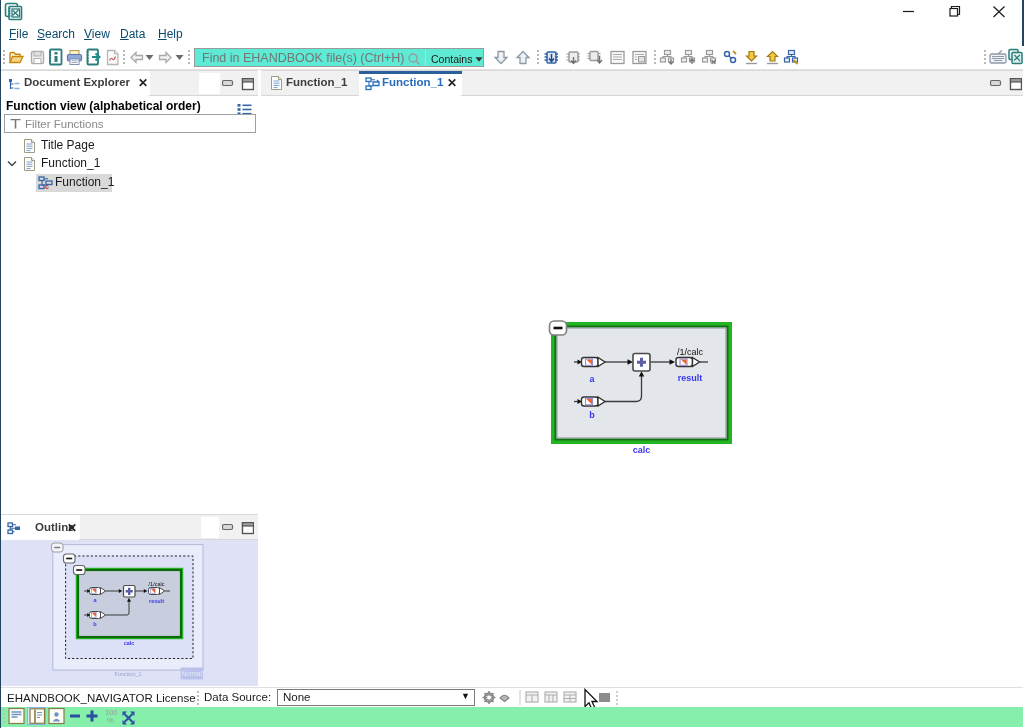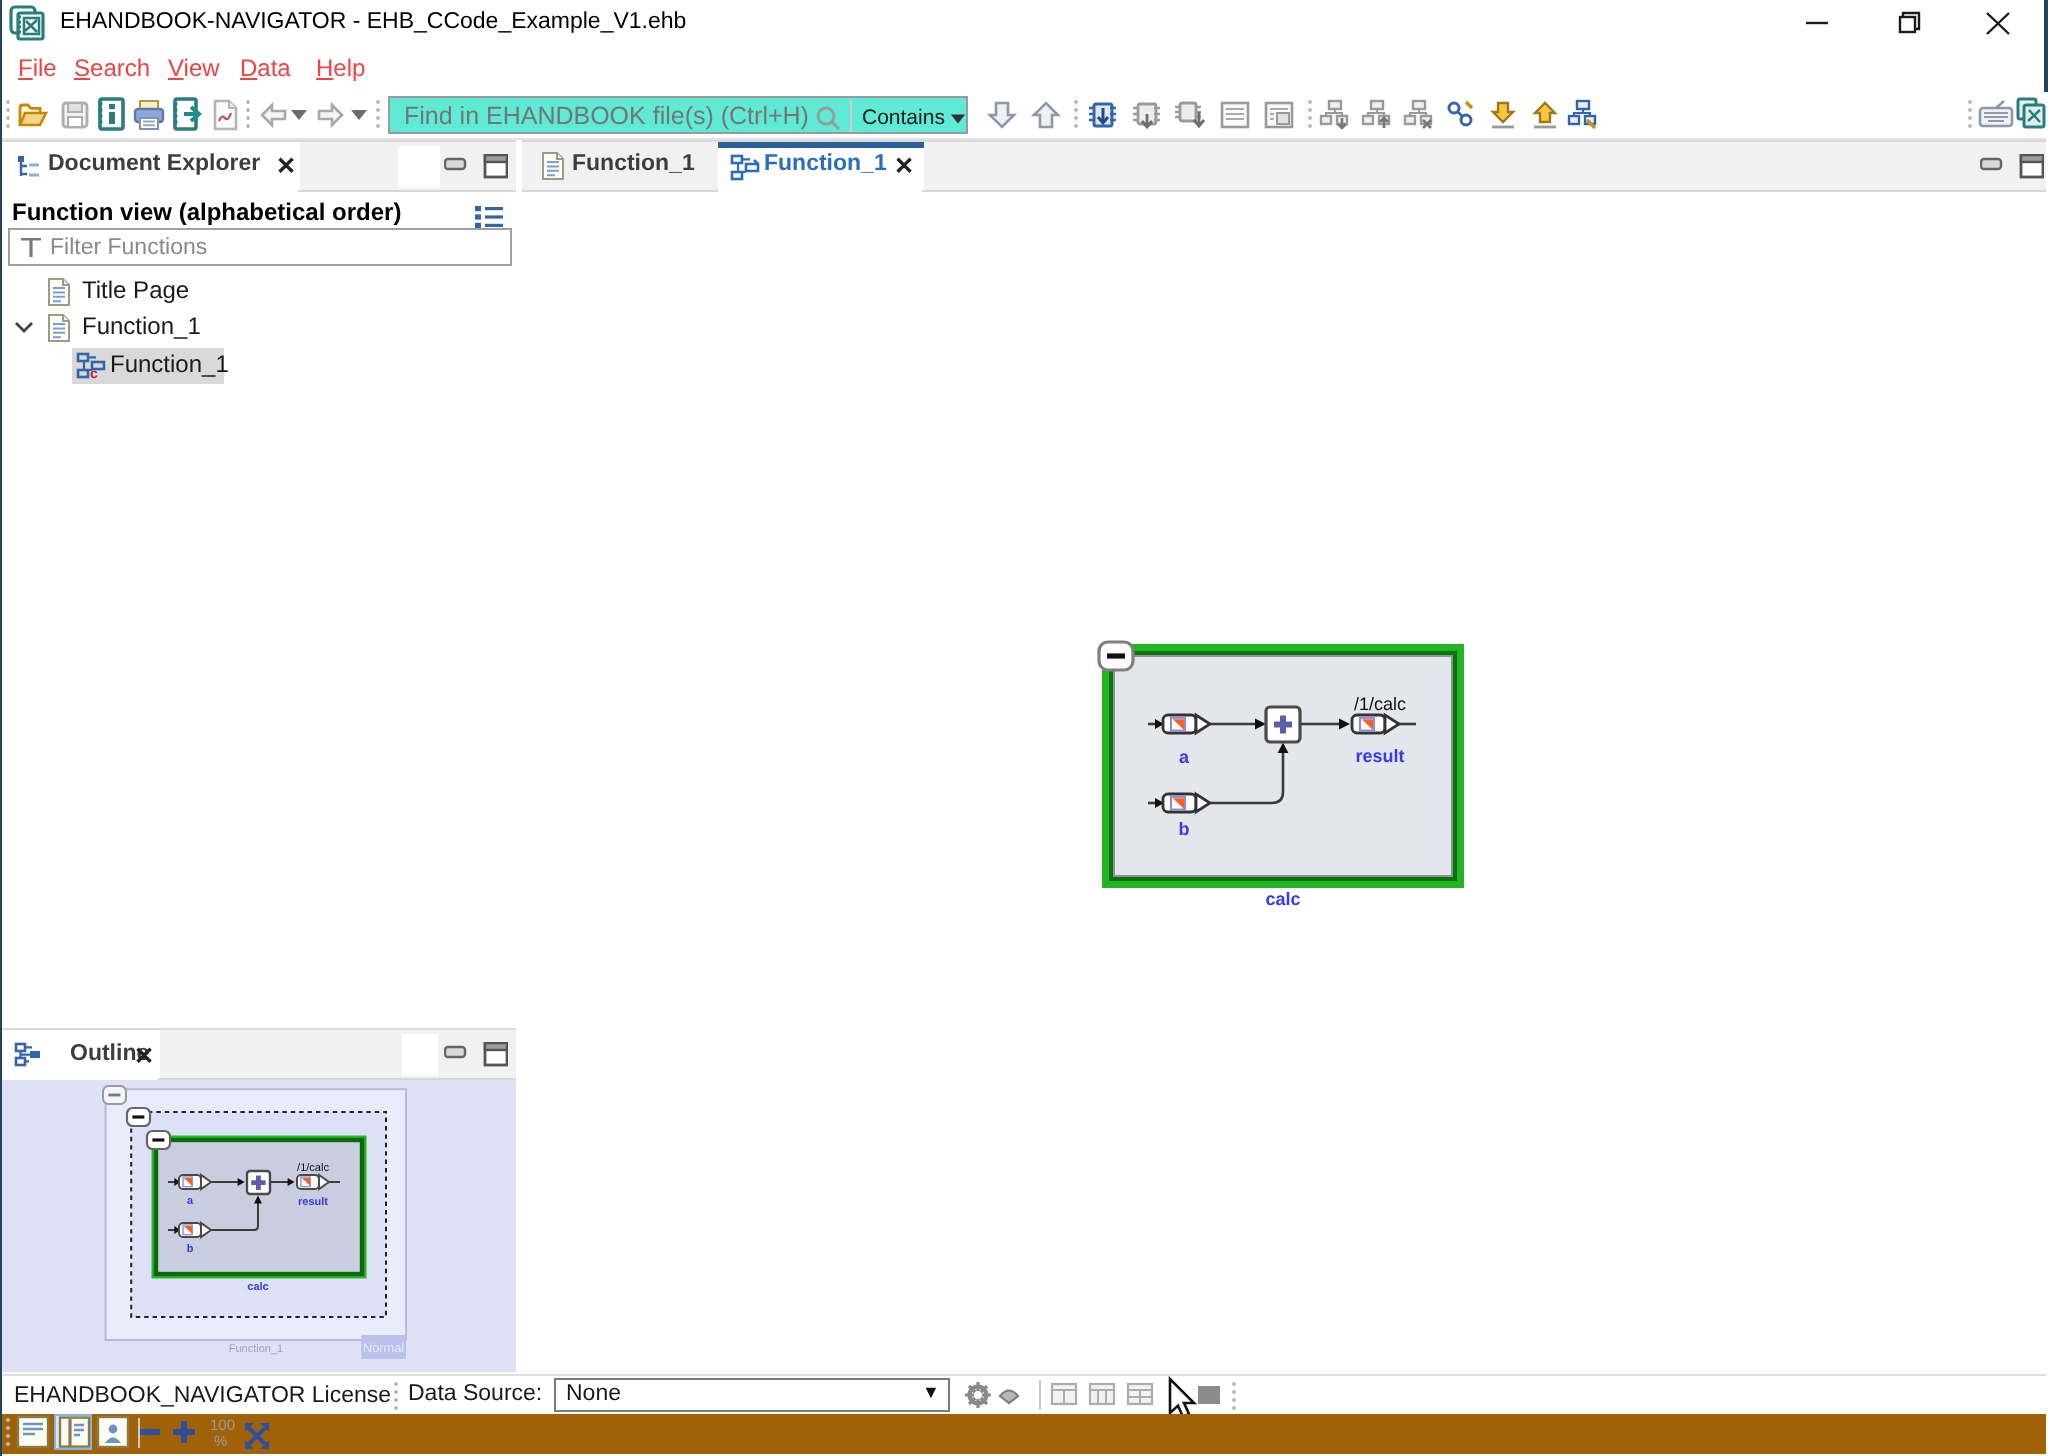--- a/index.html
+++ b/index.html
@@ -6,41 +6,41 @@
 html,body { width:1024px; height:728px; overflow:hidden; }
 body { font-family:"Liberation Sans", sans-serif; background:#fff; position:relative; }
 .win { position:absolute; left:0; top:0; width:1024px; height:728px; background:#fff; }
 .edgeL { position:absolute; left:0; top:0; width:1px; height:728px; background:#24435c; z-index:50; }
 .edgeR { position:absolute; left:1022px; top:0; width:2px; height:46px; background:#24435c; z-index:50; }
 .abs { position:absolute; }
 
 .titlebar { position:absolute; left:1px; top:0; width:1022px; height:24px; background:#fff; }
 .title-text { position:absolute; left:29px; top:5px; font-size:11.5px; color:#000; }
 
-.menubar { position:absolute; left:1px; top:24px; width:1022px; height:21px; background:#fff; font-size:12px; color:#ef4444; }
+.menubar { position:absolute; left:1px; top:24px; width:1022px; height:21px; background:#fff; font-size:12px; color:#0c4a6e; }
 .menubar span { position:absolute; top:3px; }
 
 .toolbar { position:absolute; left:1px; top:45px; width:1022px; height:25px; background:#fff; border-bottom:1px solid #e3e3e3; }
 .findbox { position:absolute; left:193px; top:3px; width:290px; height:19px; border:1px solid #9a9a9a; background:#5eead4; }
 .findbox .ph { position:absolute; left:7px; top:2px; font-size:12.5px; color:#757575; }
 .findbox .contains { position:absolute; left:236px; top:3.5px; font-size:10.5px; color:#1a1a1a; }
 .vsep { position:absolute; top:3px; width:1px; height:17px; background:#d0d0d0; }
 .dotsep { position:absolute; top:4px; width:2px; height:16px;
   background-image:radial-gradient(circle, #b9b9b9 35%, transparent 40%);
   background-size:2px 4px; }
 
 .leftpanel { position:absolute; left:1px; top:70px; width:257px; height:444px; background:#fff; }
 .tabstrip { position:absolute; background:#f1f1f1; border-top:1px solid #d9d9d9;padding-left:40px; }
 .tab { position:absolute; top:0; height:100%; background:#fff; }
 .tabtext { font-size:11.5px; font-weight:bold; color:#3d3d3d; }
 .mainpanel { position:absolute; left:261px; top:70px; width:762px; height:617px; background:#fff; }
 .outlinepanel { position:absolute; left:1px; top:540px; width:257px; height:146px; background:#dfe2f6; }
 
 .statusbar { position:absolute; left:1px; top:687px; width:1022px; height:20px; background:#fff; border-top:1px solid #e0e0e0; font-size:11.5px; color:#1a1a1a; }
-.bottombar { position:absolute; left:1px; top:707px; width:1022px; height:20px; background:#a16207; }
+.bottombar { position:absolute; left:1px; top:707px; width:1022px; height:20px; background:#86efac; }
 .treetext { font-size:12px; color:#1a1a1a; }
 </style>
 </head>
 <body>
 <div class="win"></div>
 <div class="edgeL"></div>
 <div class="edgeR"></div>
 
 <div class="titlebar">
   <div class="abs" id="appicon" style="left:3px; top:2px;">
@@ -48,21 +48,20 @@
       <rect x="1.5" y="1.5" width="12" height="13" rx="2" fill="#fff" stroke="#2a7d7d" stroke-width="1.6"></rect>
       <rect x="5" y="4.5" width="12.5" height="13" rx="1" fill="#fff" stroke="#2a7d7d" stroke-width="1.6"></rect>
       <circle cx="5.6" cy="6.5" r="1" fill="#2a7d7d"></circle>
         <circle cx="5.6" cy="9" r="1" fill="#2a7d7d"></circle>
       <circle cx="5.6" cy="11.5" r="1" fill="#2a7d7d"></circle>
         <circle cx="5.6" cy="14" r="1" fill="#2a7d7d"></circle>
       <rect x="8" y="7" width="7.5" height="8" fill="none" stroke="#2a7d7d" stroke-width="1.3"></rect>
       <path d="M8.5 13.5 L14.5 8 M9 8.5 L14.5 14" stroke="#2a7d7d" stroke-width="1.3" fill="none"></path>
     </svg>
   </div>
-  <div class="title-text">EHANDBOOK-NAVIGATOR - EHB_CCode_Example_V1.ehb</div>
   <div class="abs" id="winbtns" style="left:880px; top:0;">
     <svg width="142" height="24" viewBox="0 0 142 24">
       <path d="M22 11.5 H33" stroke="#1a1a1a" stroke-width="1.2" fill="none"></path>
       <rect x="69" y="8.5" width="7.5" height="7.5" fill="none" stroke="#1a1a1a" stroke-width="1.2"></rect>
       <path d="M70.5 8.5 V6.5 H78.5 V14.5 H76.5" stroke="#1a1a1a" stroke-width="1.2" fill="none"></path>
       <path d="M112.5 6.5 L123.5 17 M123.5 6.5 L112.5 17" stroke="#1a1a1a" stroke-width="1.2" fill="none"></path>
     </svg>
   </div>
 </div>
 

